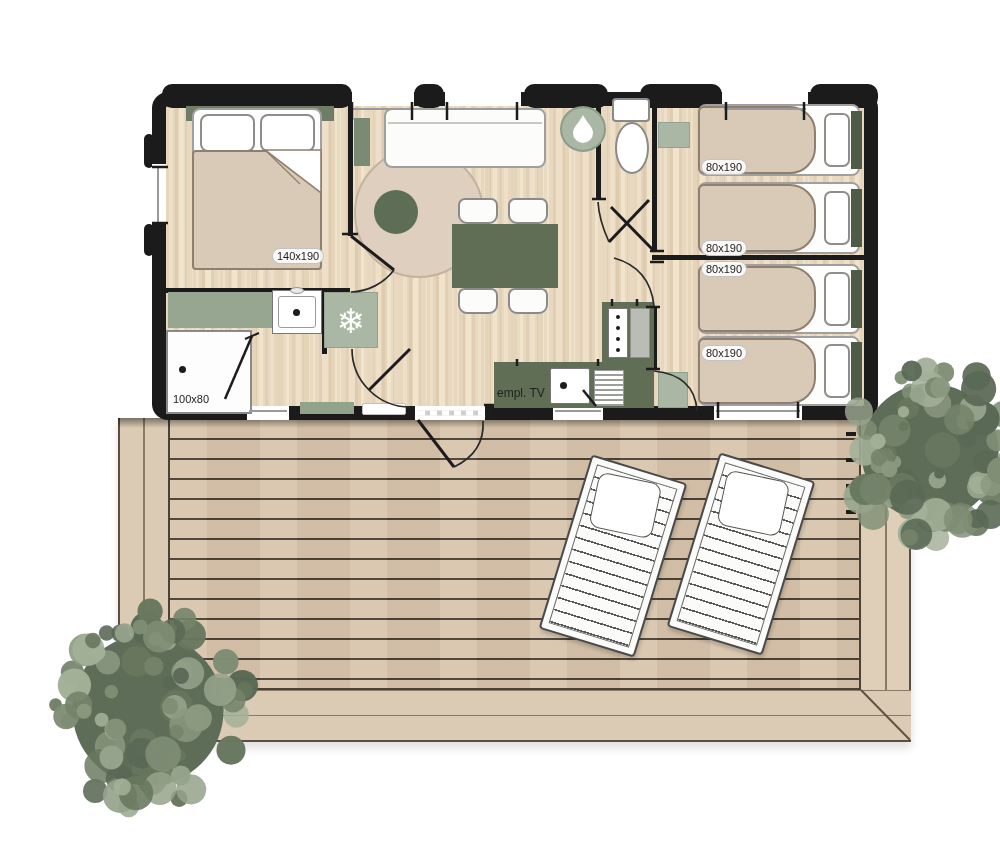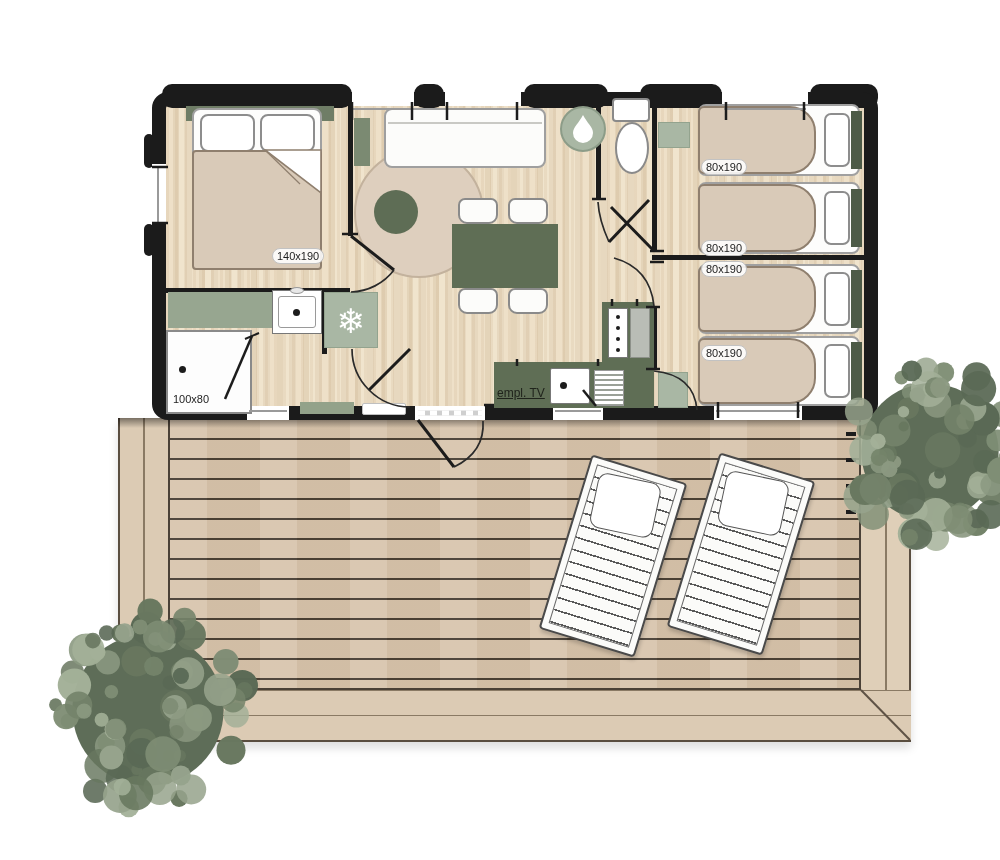--- a/index.html
+++ b/index.html
@@ -4,21 +4,21 @@
 <style>
   html,body{margin:0;padding:0;background:#fff;}
   #canvas{position:relative;width:1000px;height:860px;background:#fff;overflow:hidden;
           font-family:"Liberation Sans", sans-serif;}
   .a{position:absolute;}
   .wall{background:#1b1b1b;}
   .bump{background:#1b1b1b;border-radius:10px;}
   .winwhite{background:#fff;}
   .lbl{position:absolute;font-size:11px;color:#1d1d1d;background:rgba(255,255,255,.88);
        border:1px solid #c2c2c2;border-radius:8px;padding:0 4px;line-height:14px;z-index:7;white-space:nowrap;}
-  .lbl-plain{position:absolute;font-size:12px;color:#20241c;z-index:7;white-space:nowrap;text-decoration:underline;}
+  .lbl-plain{position:absolute;font-size:12px;color:#20241c;z-index:7;white-space:nowrap;}
   .floor{background:
      repeating-linear-gradient(90deg, rgba(170,130,85,.10) 0 3px, rgba(255,255,255,0) 3px 9px),
      repeating-linear-gradient(90deg, #eee0c8 0 7px, #e4d4b9 7px 13px, #f0e4cd 13px 19px, #e7d8bf 19px 26px);}
   .mattress{background:#fdfdfc;border:2px solid #a0a0a0;border-radius:8px;}
   .pillow{background:#fff;border:2px solid #8d8d8d;border-radius:8px;}
   .duvet{background:#d9cab8;border:2px solid #8f7f6e;}
   .chair{background:#fcfcfa;border:2px solid #8a8a8a;border-radius:7px 7px 9px 9px;}
   .greenunit{background:#5f6e55;}
   .lightgreen{background:#a9b7a4;border:1px solid #93a38e;}
   .planks{background:

